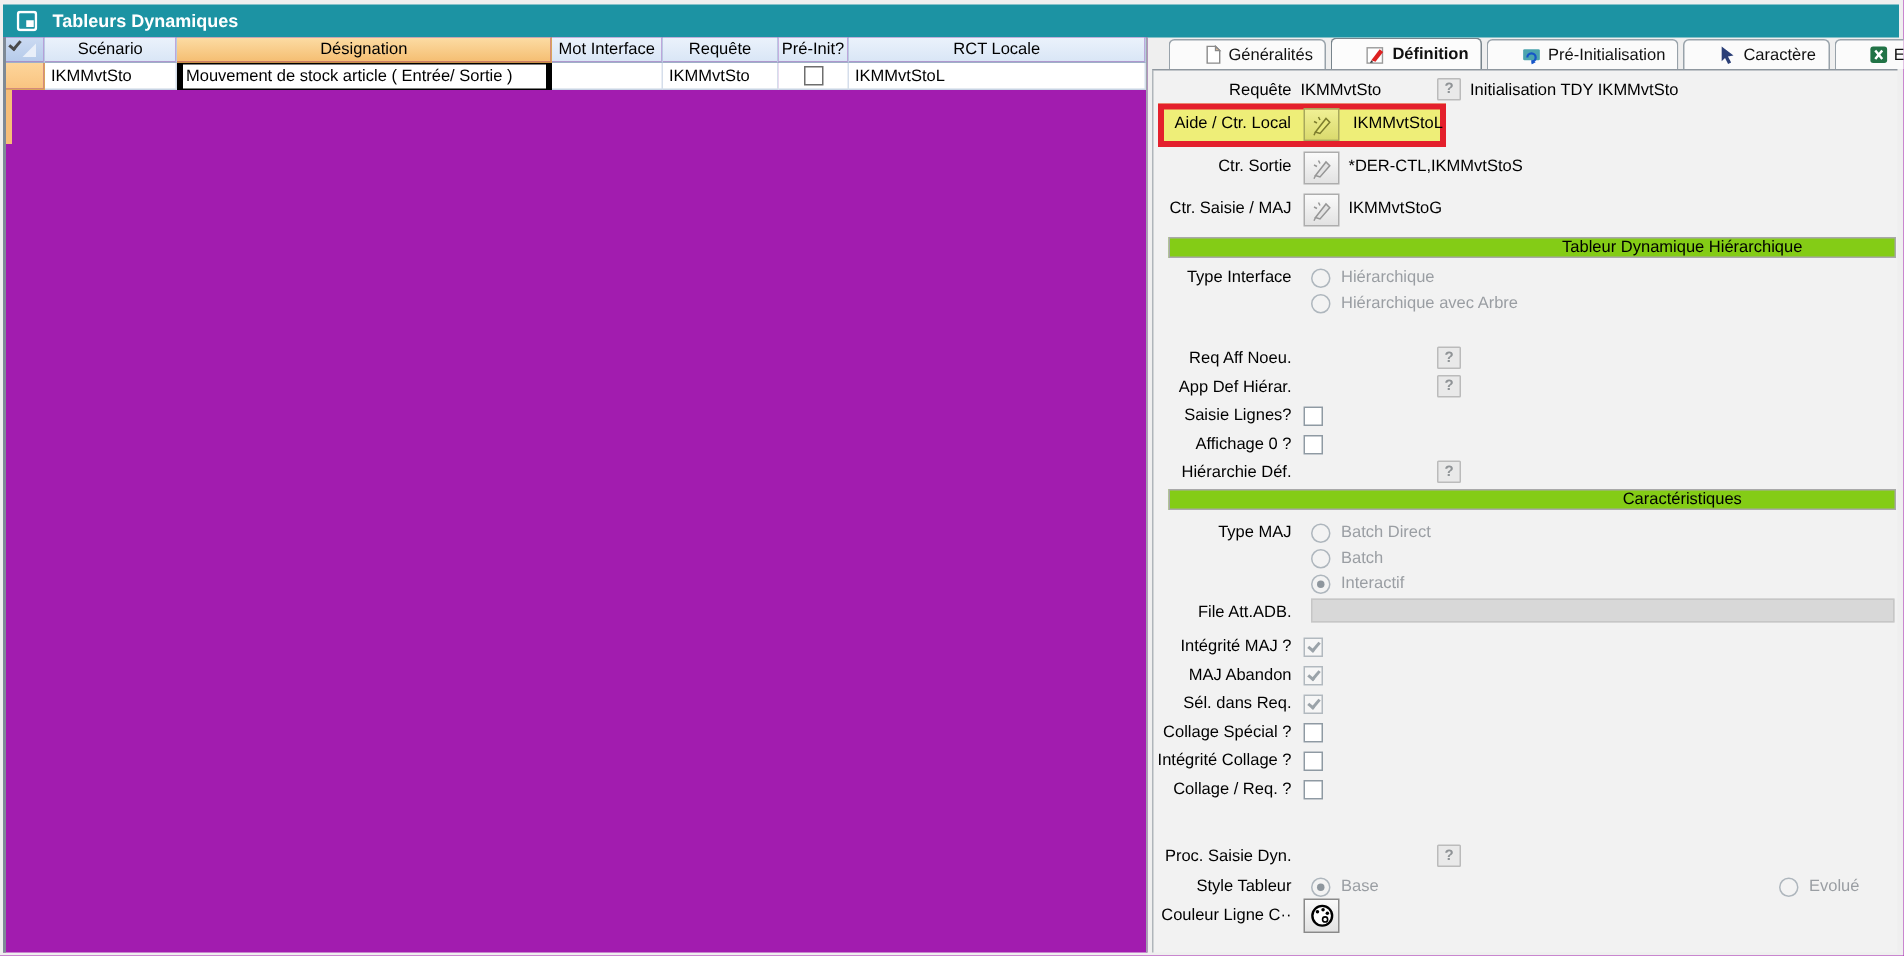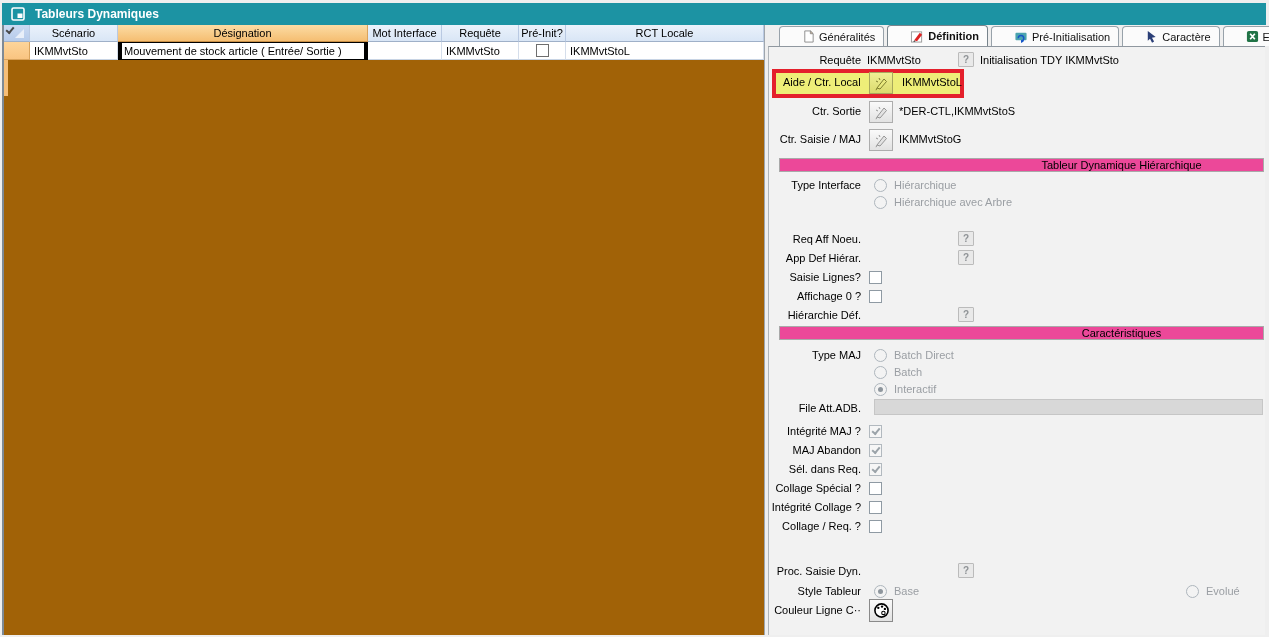--- a/index.html
+++ b/index.html
@@ -7,21 +7,21 @@
   body { position:relative; background:#EFEFEF; font-family:"Liberation Sans", sans-serif; overflow:hidden; }
 
   
   .titlebar { position:absolute; left:2px; top:3px; width:1264px; height:22px;
     background:#1C93A3; display:flex; align-items:center; color:#fff; }
   .titlebar .ticon { margin-left:9px; width:14px; height:14px; }
   .titlebar .ttext { margin-left:10px; font-size:12px; font-weight:bold; }
 
   
   .lpanel { position:absolute; left:2px; top:25px; width:763px; height:610px;
-    background:#a16207; border-left:2px solid #7E8A96; border-right:1px solid #9FA6AD; }
+    background:#a21caf; border-left:2px solid #7E8A96; border-right:1px solid #9FA6AD; }
   .orange-strip { position:absolute; left:0; top:35px; width:4px; height:36px; background:#F6BE78; }
   .thead { display:flex; height:17px; }
   .th { border-right:1px solid #B9C9E2; border-bottom:1px solid #9FB0C8;
     background:linear-gradient(#EBF2FB,#D9E6F6); font-size:11px; color:#000;
     display:flex; align-items:center; justify-content:center; white-space:nowrap; overflow:hidden; }
   .th.orange { background:linear-gradient(#FCDCA4,#F5BE72); border-right:1px solid #D9A35C; border-bottom:1px solid #C98F45;text-align:right; }
   .th.sel { background:linear-gradient(#CBDAF2,#B6CBEA); position:relative; }
   .th.sel .tri { position:absolute; right:5px; bottom:3px; width:0; height:0;
     border-left:9px solid transparent; border-bottom:9px solid #E9EFF9; }
   .trow { display:flex; height:18px; }
@@ -64,21 +64,21 @@
   .cbx.dis { border-color:#B2B9BF; background:#F6F6F6; }
   .cbx.checked::after { content:""; position:absolute; left:2px; top:2px; width:6px; height:3px;
     border-left:2px solid #4A4A4A; border-bottom:2px solid #4A4A4A; transform:rotate(-50deg); }
   .cbx.dis.checked::after { border-color:#9BA3A9; }
   .cbx.tbl { position:static; }
   .rad { position:absolute; top:1px; width:13px; height:13px; border:1px solid #AEB6BD; border-radius:50%; background:#fff; }
   .rad.dis { background:#F3F3F3; }
   .rad.on::after { content:""; position:absolute; left:3px; top:3px; width:5px; height:5px;
     border-radius:50%; background:#8E969D; }
 
-  .secbar { position:absolute; left:10px; width:485px; height:14px; background:#ec4899;
+  .secbar { position:absolute; left:10px; width:485px; height:14px; background:#84cc16;
     border:1px solid #A9A9A9; font-size:11px; line-height:12px; color:#000; }
   .secbar span { position:absolute; left:200px; right:0; text-align:center; white-space:nowrap; }
 
   .redbox { position:absolute; left:3px; top:22px; width:192px; height:29px;
     border:4px solid #E4202C; background:#EEEE78; z-index:2; font-size:11px; }
   .redbox .rlabel { position:absolute; left:7px; top:3px; white-space:nowrap; color:#000; }
   .redbox .rval { position:absolute; left:126px; top:3px; white-space:nowrap; color:#000; }
   .redbox .wandbtn { left:93px; top:-1px; }
 
   .ginput { position:absolute; left:105px; top:-2px; width:389px; height:16px;

